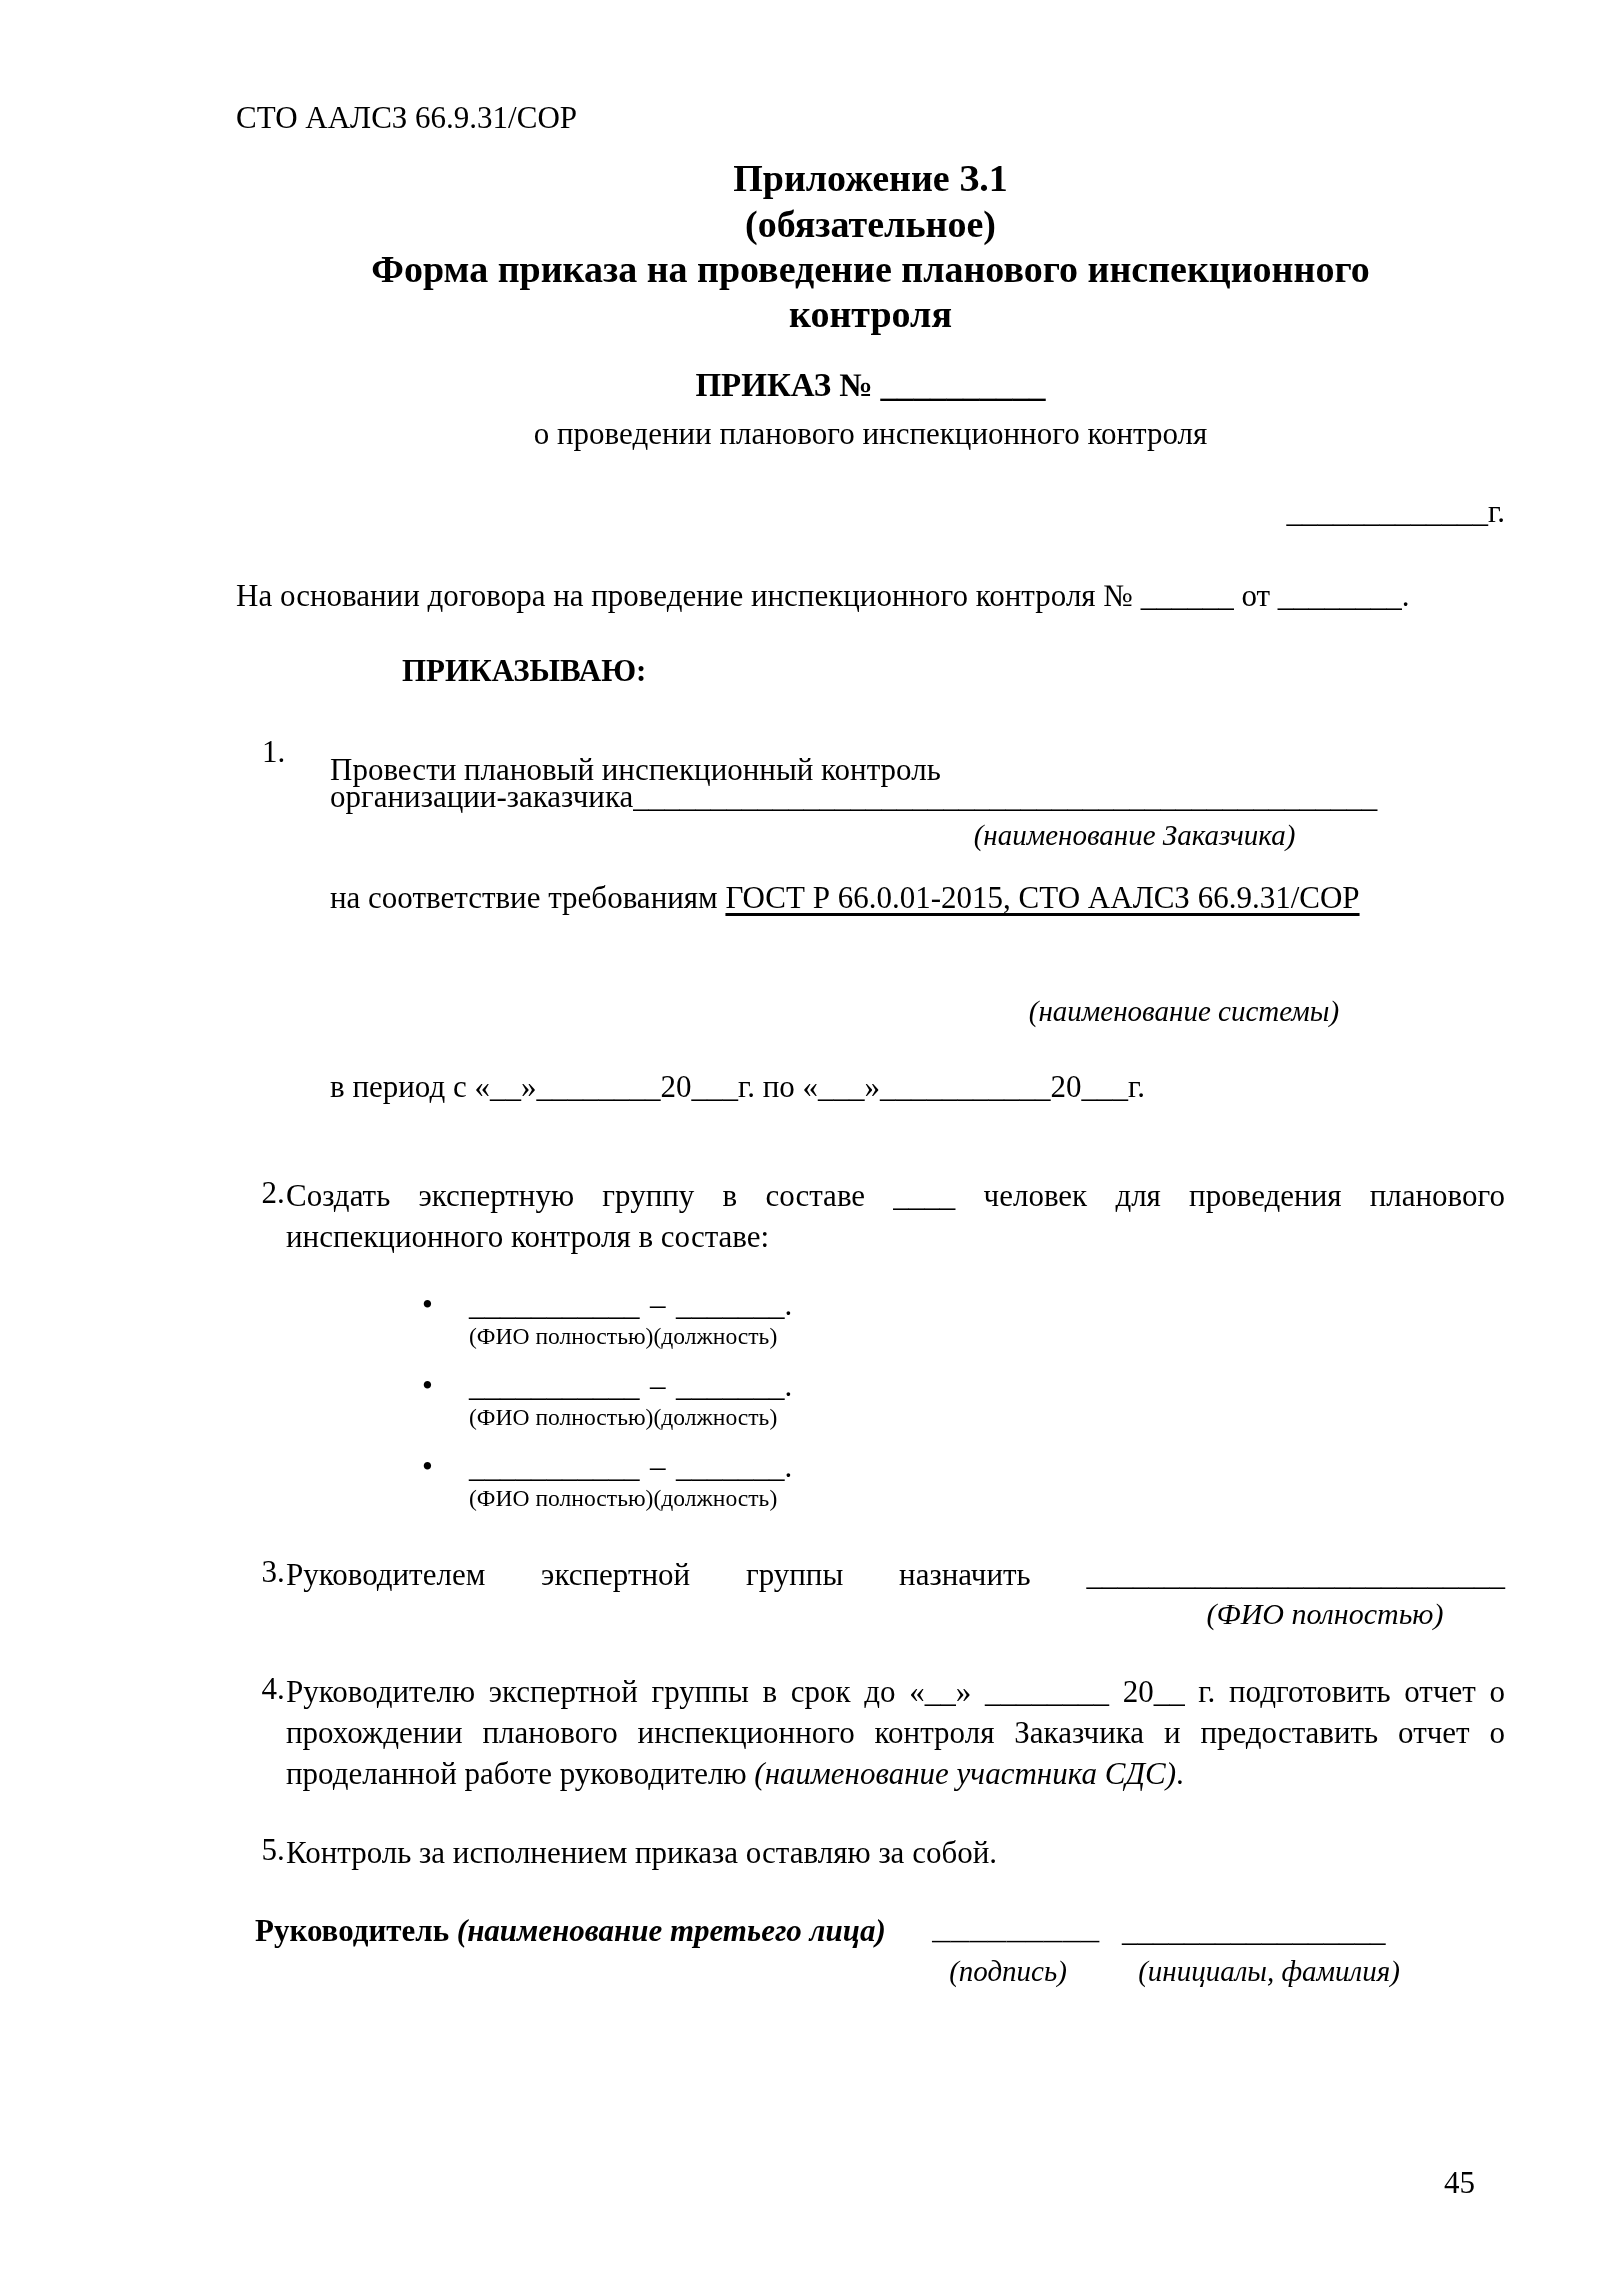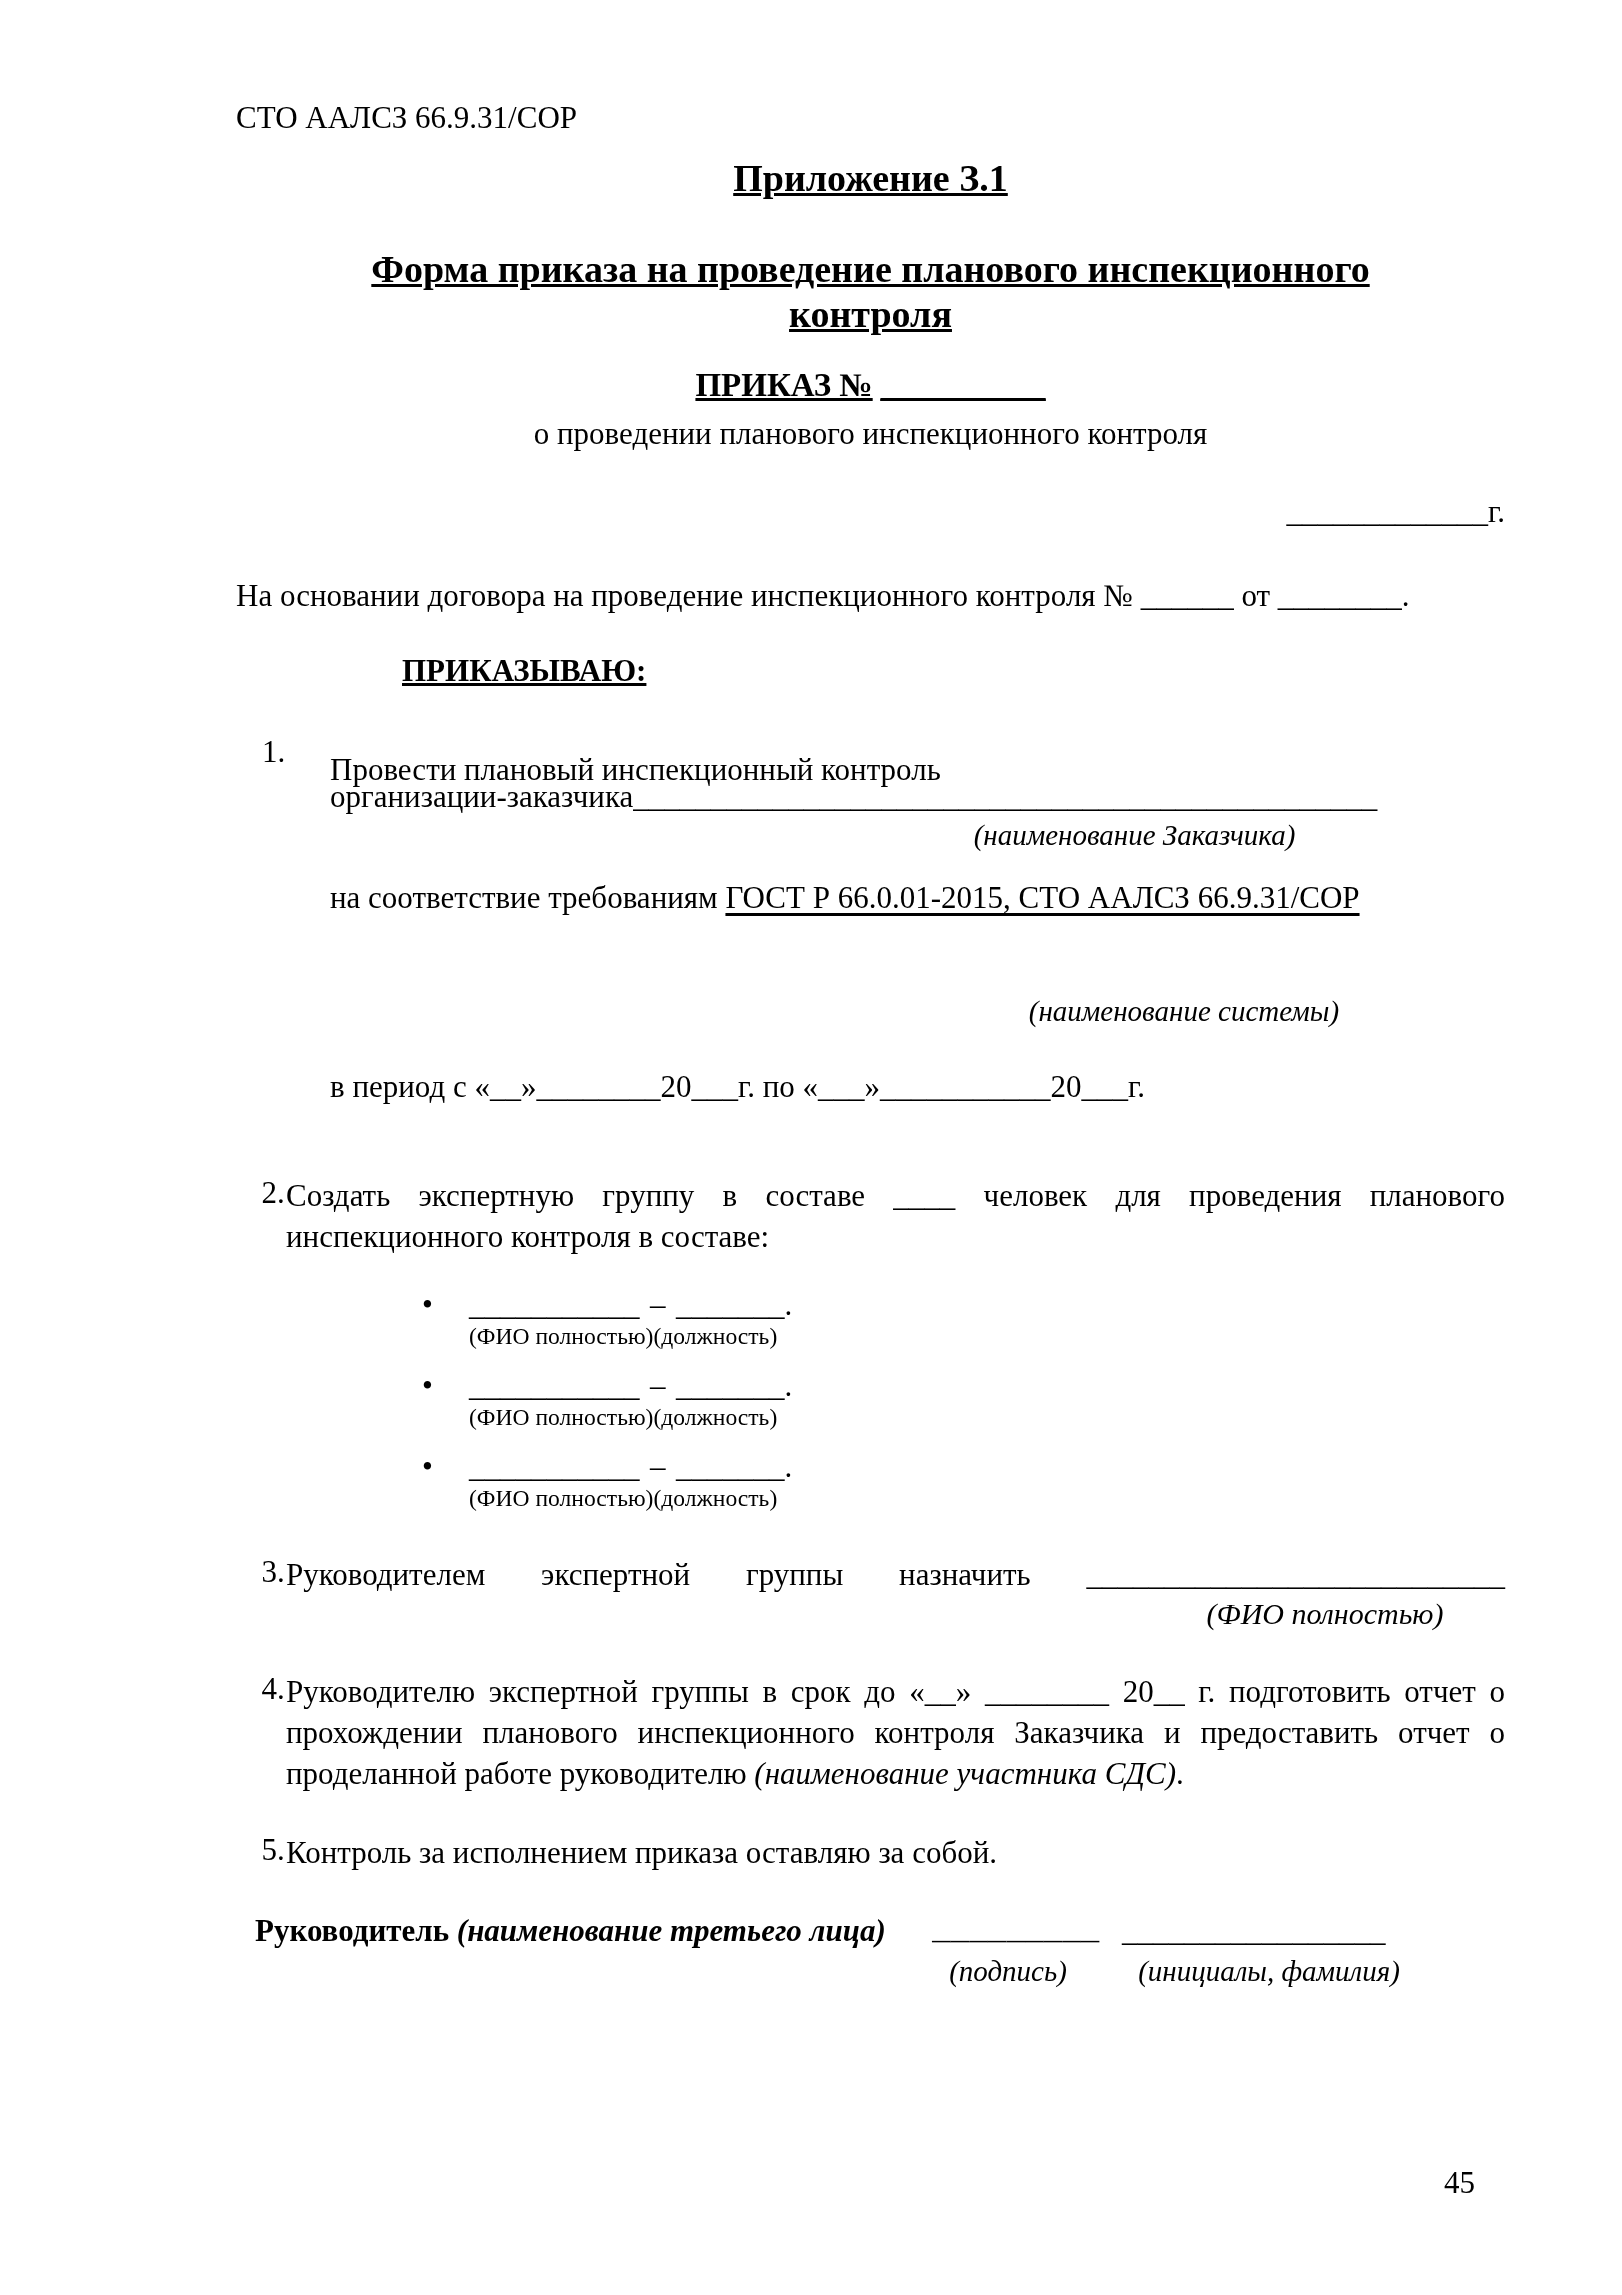--- a/index.html
+++ b/index.html
@@ -8,21 +8,21 @@
     width:1623px;height:2295px;
     background:#ffffff;
     font-family:"Liberation Serif","DejaVu Serif",serif;
     color:#000;
     font-size:31px;
     overflow:hidden;
   }
   .abs{position:absolute;line-height:39px;}
   .center{left:236px;width:1269px;text-align:center;}
   .right{left:236px;width:1269px;text-align:right;}
-  .bold{font-weight:bold;text-decoration:underline;}
+  .bold{font-weight:bold;}
   .t58{font-size:38px;line-height:44px;}
   .t50{font-size:33px;}
   .it{font-style:italic;}
   .cap44{font-size:29px;line-height:37px;font-style:italic;text-align:center;}
   .item{position:absolute;left:255px;width:1250px;}
   .inum{position:absolute;left:6.5px;top:0;}
   .ibody{margin-left:31px;line-height:41px;}
   .just{text-align:justify;}
   .justlast{text-align:justify;text-align-last:justify;}
   .uline{text-decoration:underline;text-underline-offset:5.2px;}
@@ -38,20 +38,21 @@
   .sigblank2{position:absolute;left:867px;top:0;}
 </style>
 </head>
 <body>
 
 <div class="page">
 
   <div class="abs" style="top:98px;left:236px">СТО ААЛСЗ 66.9.31/СОР</div>
 
   <div class="abs center bold t58" style="top:156px">Приложение З.1</div>
+  <div class="abs center bold t58" style="top:202px">(обязательное)</div>
   <div class="abs center bold t58" style="top:247px">Форма приказа на проведение планового инспекционного</div>
   <div class="abs center bold t58" style="top:292px">контроля</div>
 
   <div class="abs center" style="top:414px">о проведении планового инспекционного контроля</div>
   <div class="abs center bold t50" style="top:366px">
     <span>ПРИКАЗ №</span><span class="orderblank">__________</span>
   </div>
 
   <div class="abs right" style="top:492px">
     <span>_____________</span><span>г.</span>

